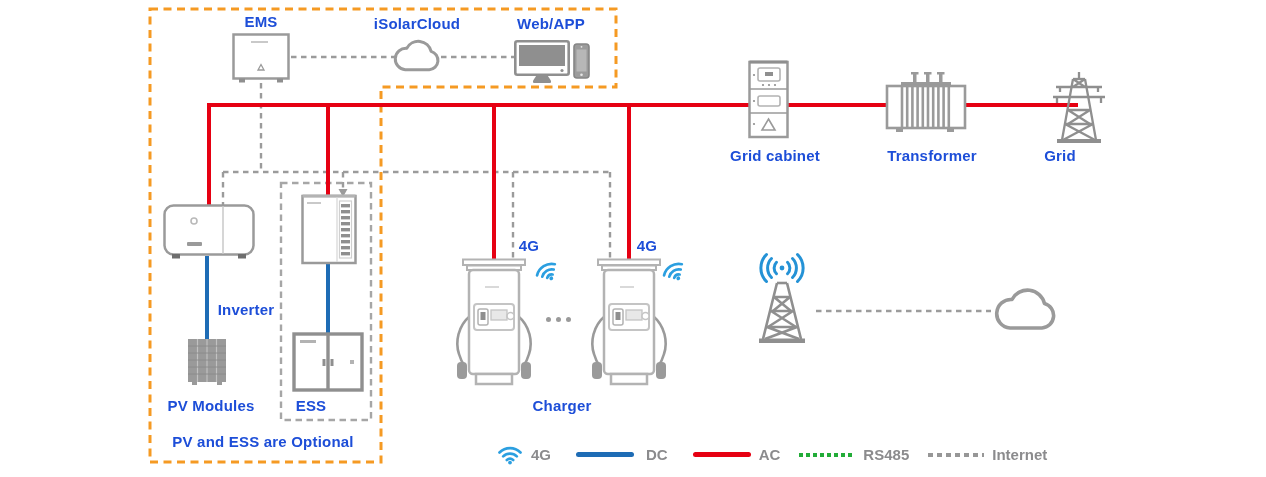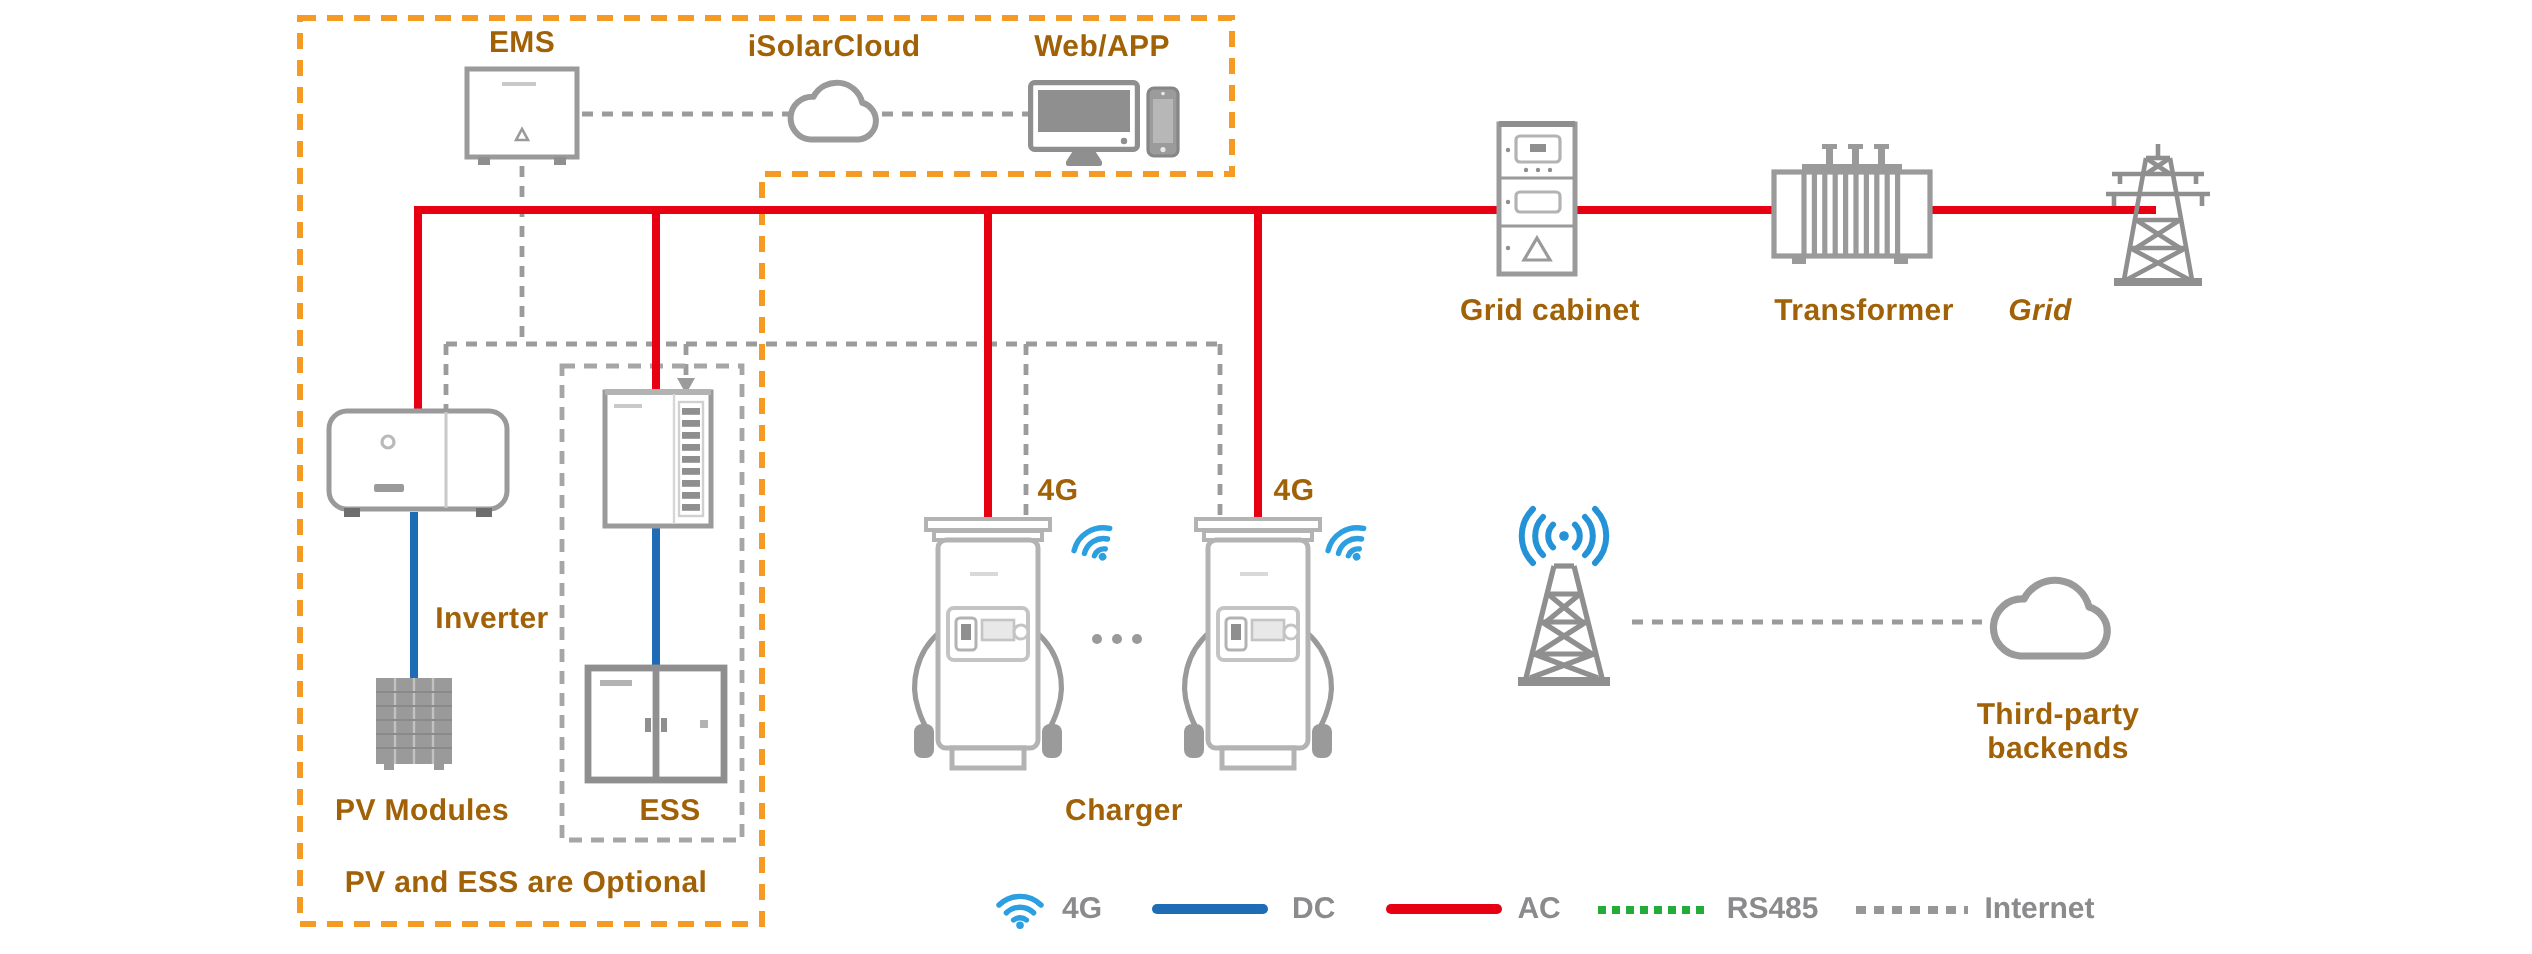--- a/index.html
+++ b/index.html
@@ -1,21 +1,21 @@
 <!DOCTYPE html>
 <html><head>
 <meta charset="utf-8">
 <style>
   html,body{margin:0;padding:0;background:#fff;}
   .canvas{position:relative;width:1266px;height:477px;background:#fff;
           font-family:"Liberation Sans",sans-serif;overflow:hidden;}
   svg{display:block;}
   .lines{position:absolute;left:0;top:0;z-index:1;}
   .dev{position:absolute;z-index:2;}
-  .lbl{position:absolute;z-index:3;color:#a16207;font-weight:700;font-size:15px;
+  .lbl{position:absolute;z-index:3;color:#1d4ed8;font-weight:700;font-size:15px;
        white-space:nowrap;transform:translateX(-50%);letter-spacing:.2px;}
   .lbl.two{text-align:center;line-height:17px;}
   .lbl.small{font-size:15px;}
   .wifi-rot{transform:rotate(-32deg);}
   .dots{position:absolute;z-index:3;display:flex;gap:5px;}
   .dots span{width:5px;height:5px;border-radius:50%;background:#9a9a9a;display:block;}
   .legend{position:absolute;left:497px;top:444px;z-index:3;display:flex;align-items:center;gap:11px;}
   .leg-item{display:flex;align-items:center;gap:8px;}
   .leg-label{color:#8b8b8d;font-weight:700;font-size:15px;white-space:nowrap;}
   .leg-line{height:5px;border-radius:2.5px;width:58px;display:block;}
@@ -316,32 +316,28 @@
     <svg width="72" height="50" viewBox="0 0 72 48">
       <path d="M19,41 H51 A12.5,12.5 0 0 0 53.5,16.5 A17.5,17.5 0 0 0 21,12.5 A11.5,11.5 0 0 0 19,41 Z" fill="#fff" stroke="#9a9a9a" stroke-width="3.6" stroke-linejoin="round"></path>
     </svg>
   </div>
 
   <div class="lbl" style="left:261px;top:13px;">EMS</div>
   <div class="lbl" style="left:417px;top:15px;">iSolarCloud</div>
   <div class="lbl" style="left:551px;top:15px;">Web/APP</div>
   <div class="lbl" style="left:775px;top:147px;">Grid cabinet</div>
   <div class="lbl" style="left:932px;top:147px;">Transformer</div>
-  <div class="lbl" style="left:1020px;top:147px;font-style:italic;">Grid</div>
+  <div class="lbl" style="left:1060px;top:147px;">Grid</div>
   <div class="lbl" style="left:246px;top:301px;text-align:center;">Inverter</div>
   <div class="lbl" style="left:211px;top:397px;">PV Modules</div>
-  <div class="lbl" style="left:335px;top:397px;">ESS</div>
+  <div class="lbl" style="left:311px;top:397px;">ESS</div>
   <div class="lbl" style="left:263px;top:433px;">PV and ESS are Optional</div>
   <div class="lbl" style="left:562px;top:397px;">Charger</div>
   <div class="lbl small" style="left:529px;top:237px;">4G</div>
   <div class="lbl small" style="left:647px;top:237px;">4G</div>
-  <div class="lbl two" style="left:1029px;top:349px;">
-    <div>Third-party</div>
-    <div>backends</div>
-  </div>
 
   <div class="legend">
     <div class="leg-item">
       <svg width="26" height="21" viewBox="0 0 26 21">
         <g stroke="#2b9fe0" stroke-width="2.7" fill="none" stroke-linecap="round">
           <path d="M2.5,8.5 A15,15 0 0 1 23.5,8.5"></path>
           <path d="M6.2,12.4 A9.8,9.8 0 0 1 19.8,12.4"></path>
           <path d="M9.8,16 A5,5 0 0 1 16.2,16"></path>
         </g>
         <circle cx="13" cy="18.6" r="1.9" fill="#2b9fe0"></circle>

